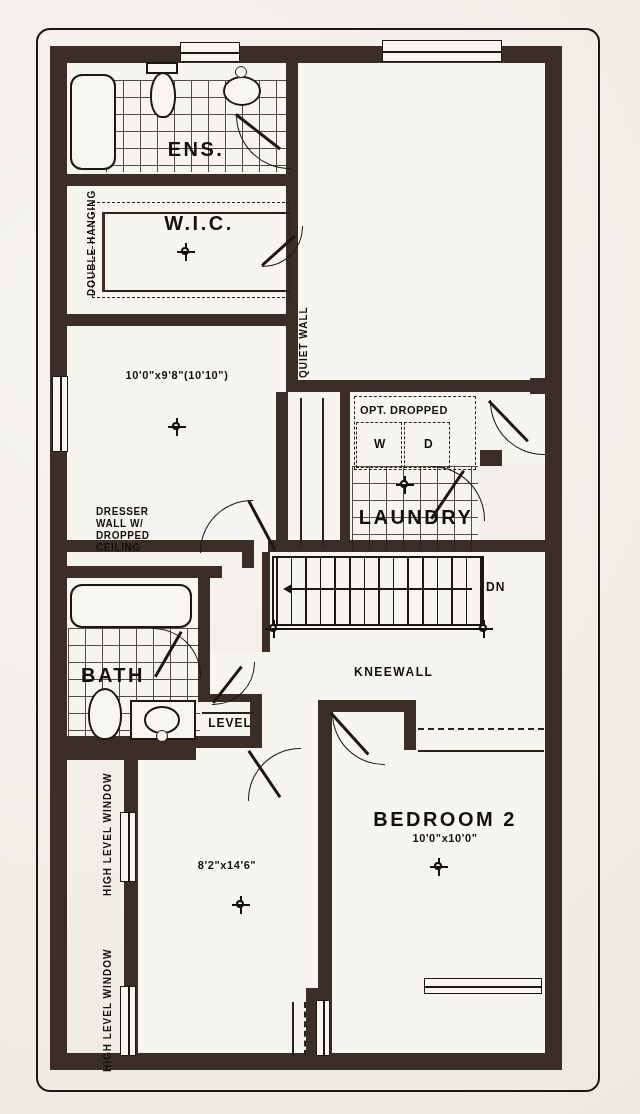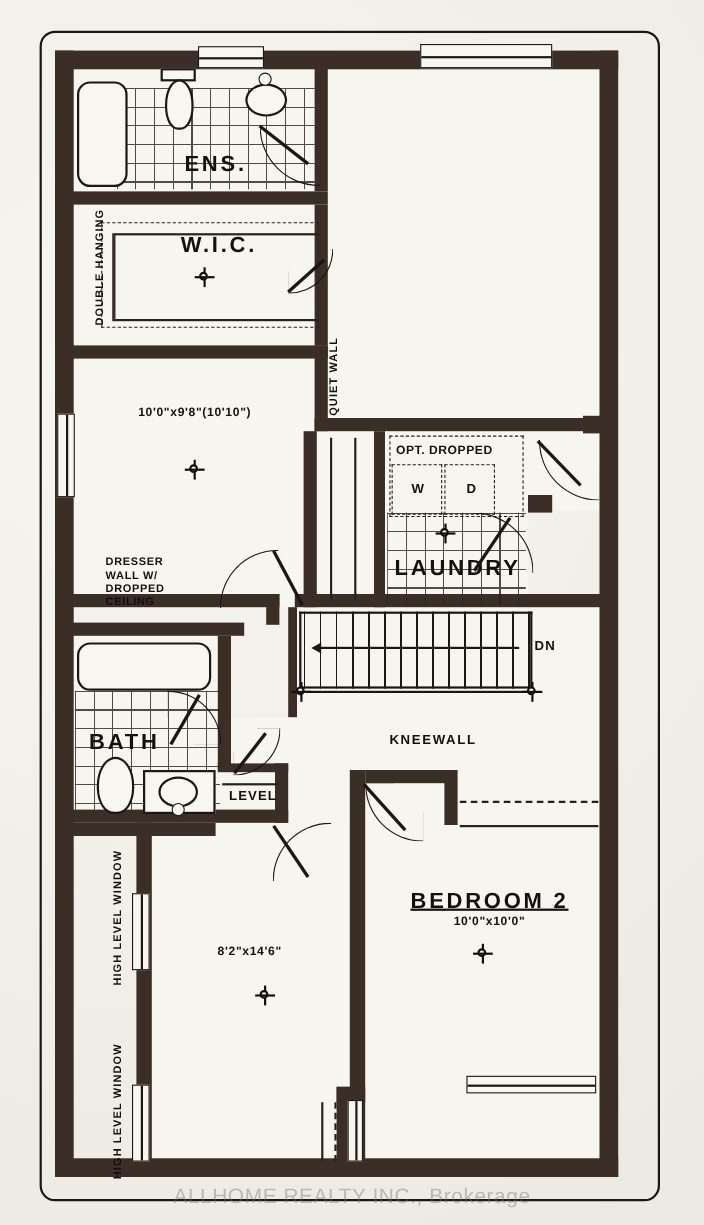--- a/index.html
+++ b/index.html
@@ -275,27 +275,26 @@
     </div>
   <div class="vert" style="left:102px;top:896px;">HIGH LEVEL WINDOW</div>
   <div class="vert" style="left:102px;top:1072px;">HIGH LEVEL WINDOW</div>
   <div class="swing" style="left:248px;top:748px;width:52px;height:52px;border-radius:52px 0 0 0;border-bottom:none;border-right:none;"></div>
   <div class="doorleaf" style="left:250px;top:750px;width:56px;height:3px;transform:rotate(56deg);transform-origin:left top;"></div>
 
   <div class="shelf" style="left:292px;top:1002px;width:0;height:54px;border-top:none;border-left:2px solid #2a2119;"></div>
   <div class="rod" style="left:304px;top:1002px;width:0;height:54px;border-top:none;border-left:2px dashed #2a2119;"></div>
 
   <div class="roomlabel" style="left:330px;top:808px;width:230px;">
-    <div class="rl-name" style="position:static;text-decoration:underline;">BEDROOM 2</div>
+    <div class="rl-name" style="position:static;">BEDROOM 2</div>
     <div class="rl-dim" style="position:static;">10'0"x10'0"</div>
   </div>
   <div class="fixture" style="left:430px;top:858px;">
       <i></i>
     </div>
   <div class="rod" style="left:418px;top:728px;width:126px;border-top:2px dashed #2a2119;"></div>
   <div class="shelf" style="left:418px;top:750px;width:126px;"></div>
   <div class="swing" style="left:332px;top:712px;width:52px;height:52px;border-radius:0 0 0 52px;border-top:none;border-right:none;"></div>
   <div class="doorleaf" style="left:332px;top:712px;width:56px;height:3px;transform:rotate(48deg);transform-origin:left top;"></div>
 
   <div class="window v" style="left:316px;top:1000px;width:14px;height:56px;"></div>
 
-  <div class="watermark">ALLHOME REALTY INC., Brokerage</div>
 </div>
 
 </body></html>

